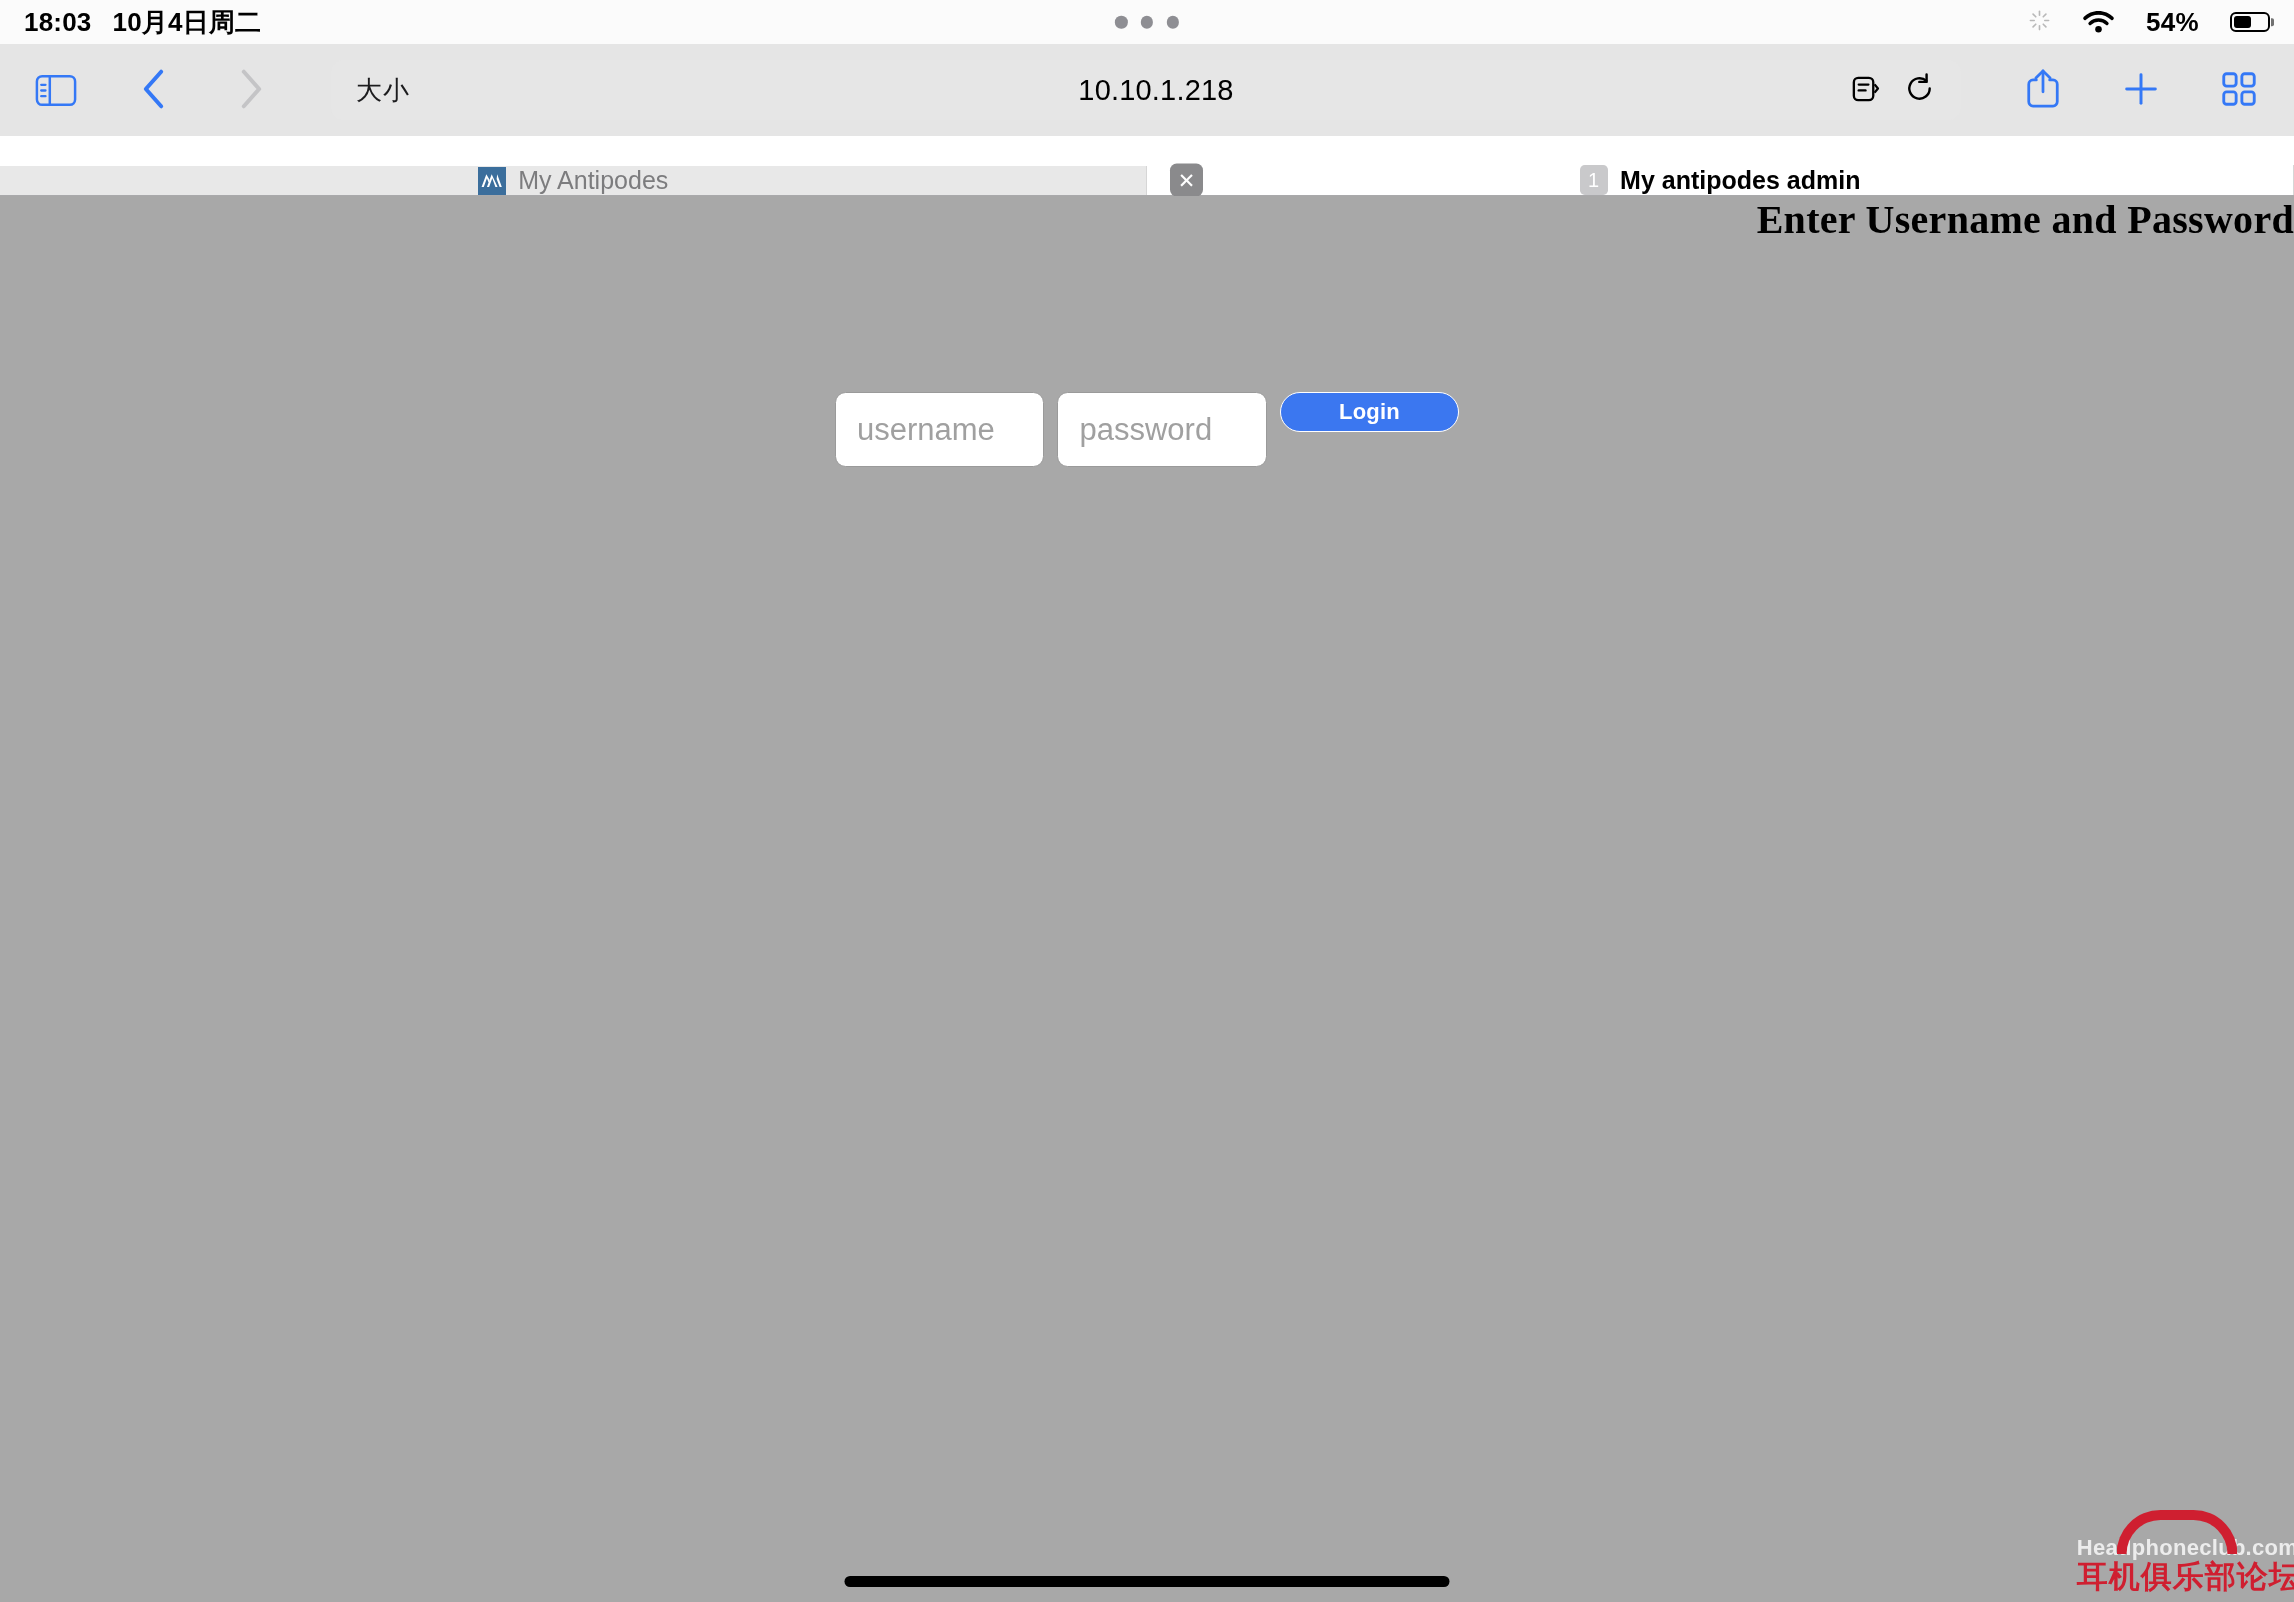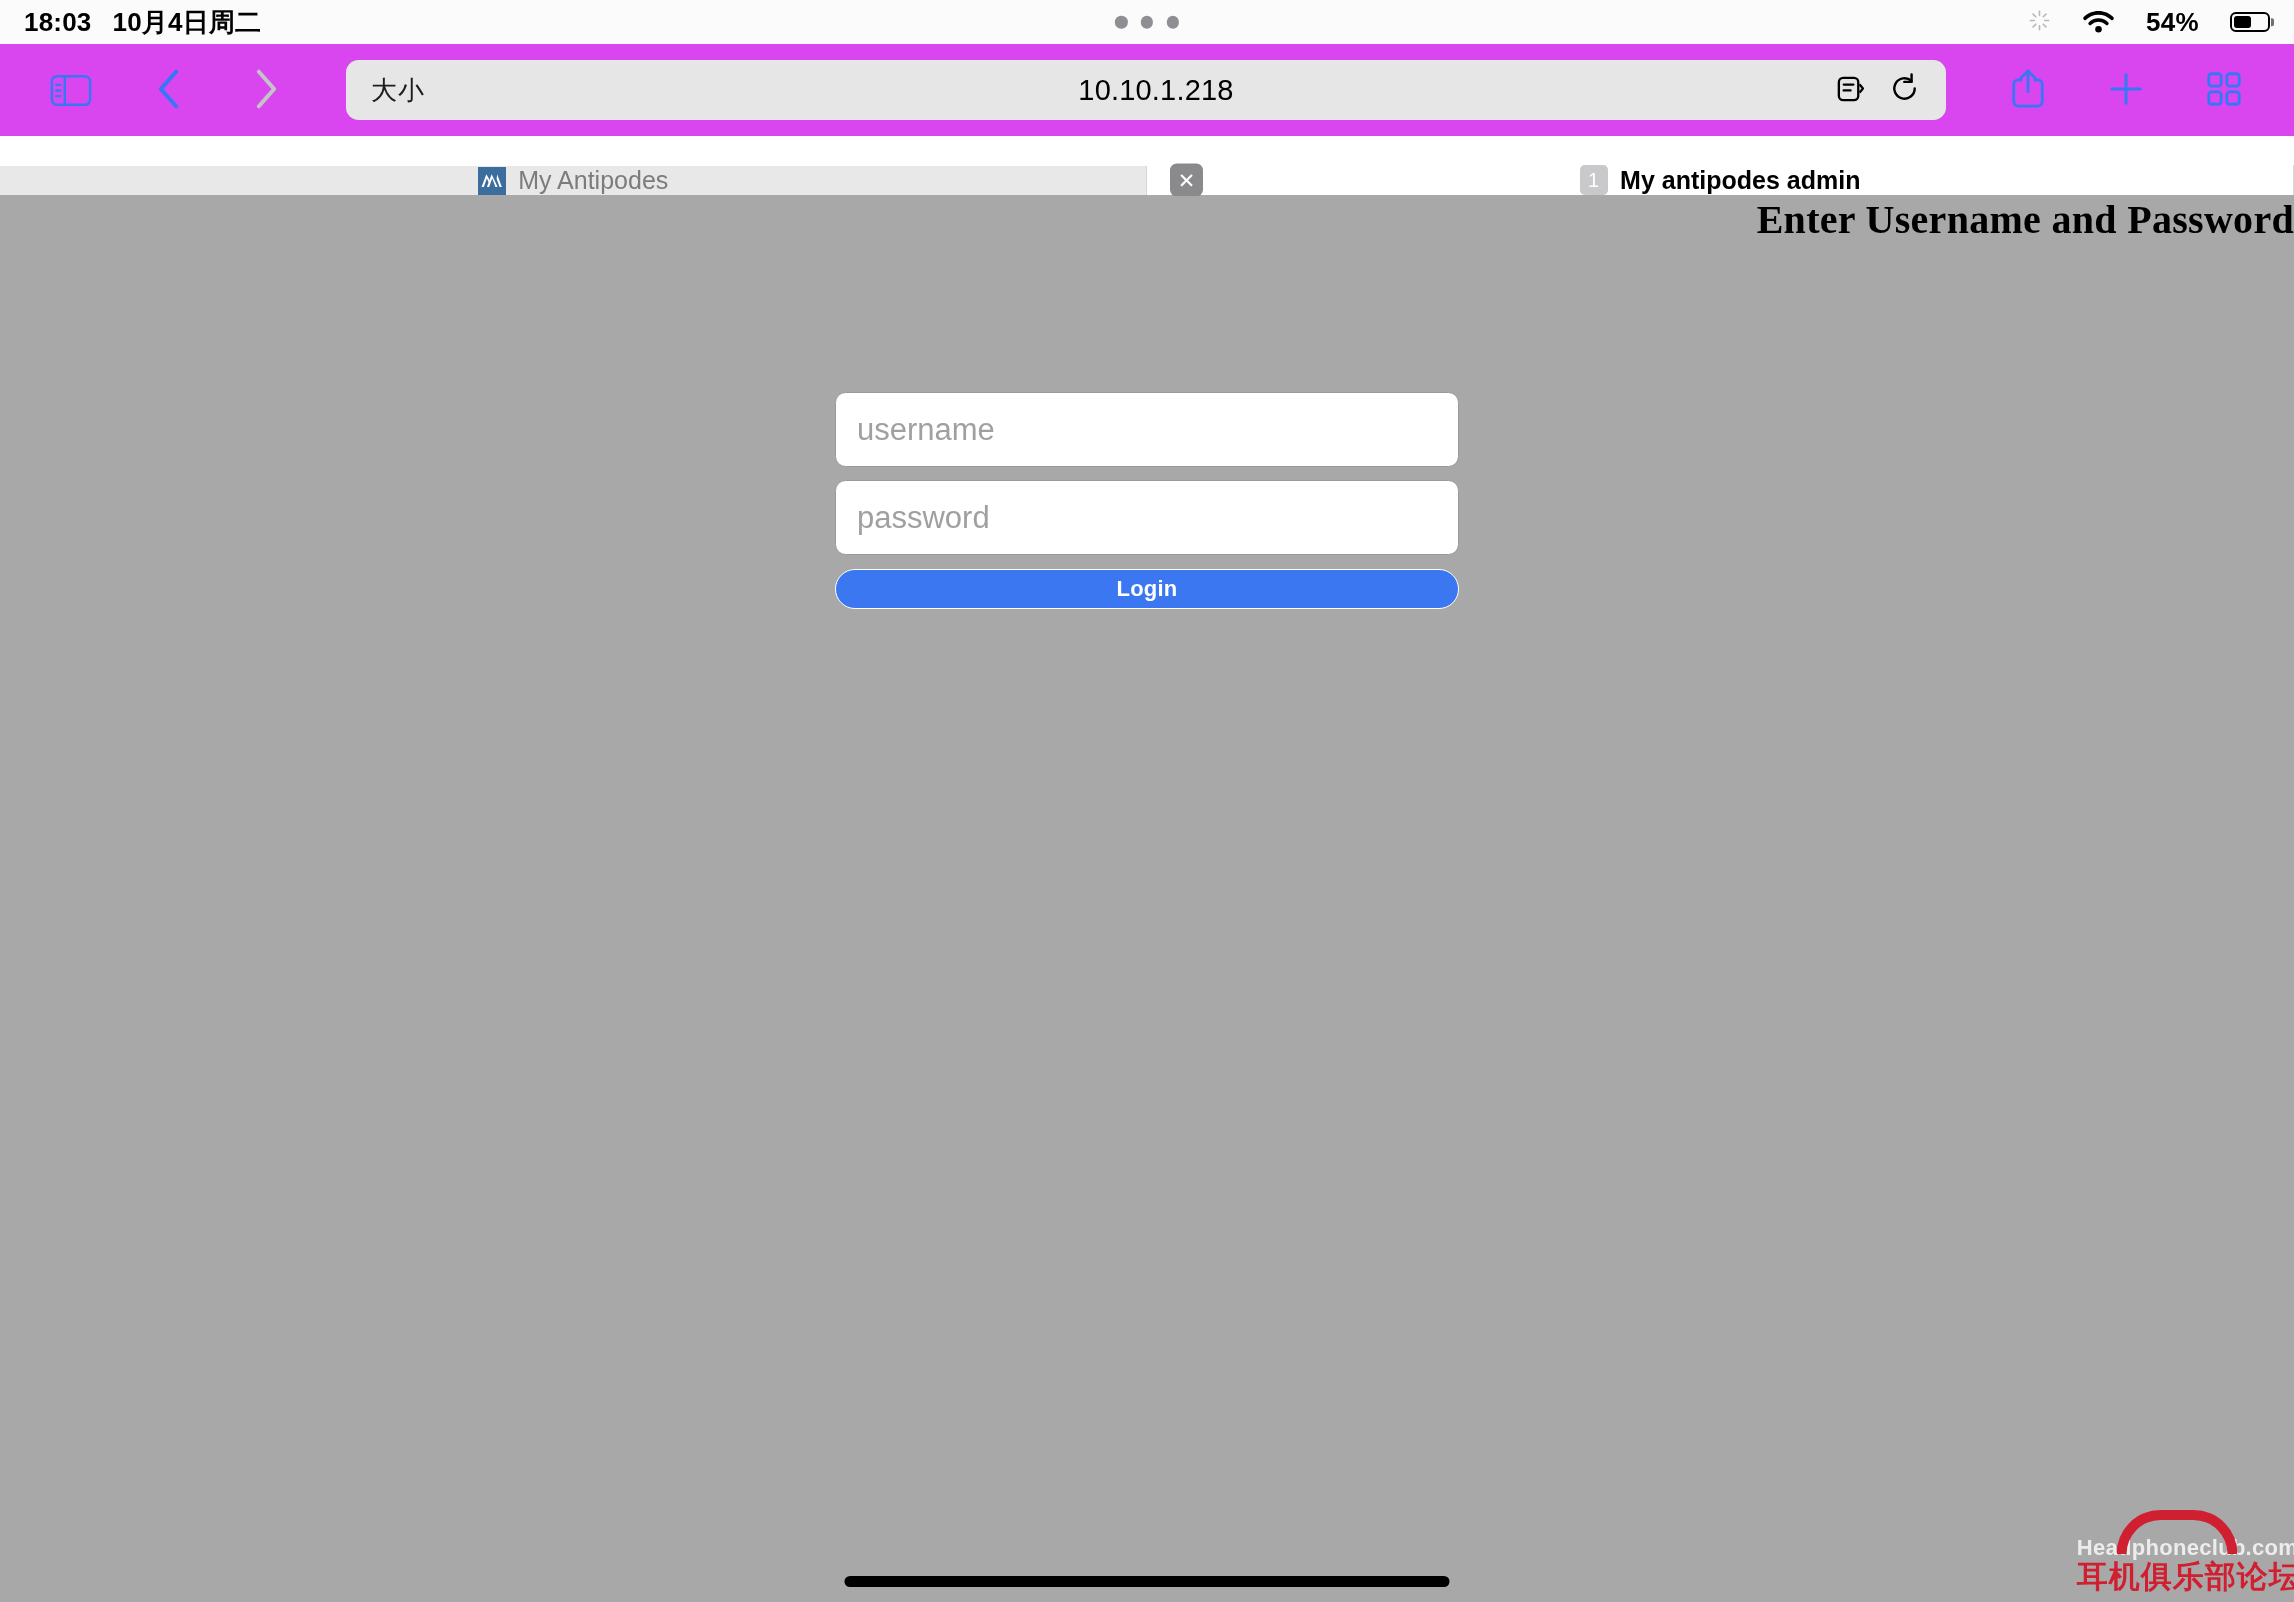--- a/index.html
+++ b/index.html
@@ -75,24 +75,24 @@
   .battery i {
     display: block;
     height: 100%;
     background: #000;
     border-radius: 2.9px;
   }
 
   
   .toolbar {
     height: 92px;
-    background: #d946ef;
-    display: flex;
-    align-items: center;
-    padding: 0 29px;
+    background: #e5e5e5;
+    display: flex;
+    align-items: center;
+    padding: 0 14px;
     gap: 15px;
   }
   .tb-btn {
     width: 83px; height: 67px;
     display: flex;
     align-items: center;
     justify-content: center;
     background: none;
     border: none;
   }
@@ -208,21 +208,21 @@
     font-family: "Liberation Serif", serif;
     font-weight: bold;
     font-size: 40px;
     color: #000;
     letter-spacing: 0.3px;
   }
   .form {
     width: 624px;
     margin: 149px auto 0;
     display: flex;
-    flex-direction: column;
+    flex-direction: row;
     gap: 13.4px;
   }
   .field {
     width: 100%;
     height: 75px;
     background: #fff;
     border: 1.4px solid #9a9a9a;
     border-radius: 10.6px;
     font-size: 31px;
     font-family: "Liberation Sans", sans-serif;

